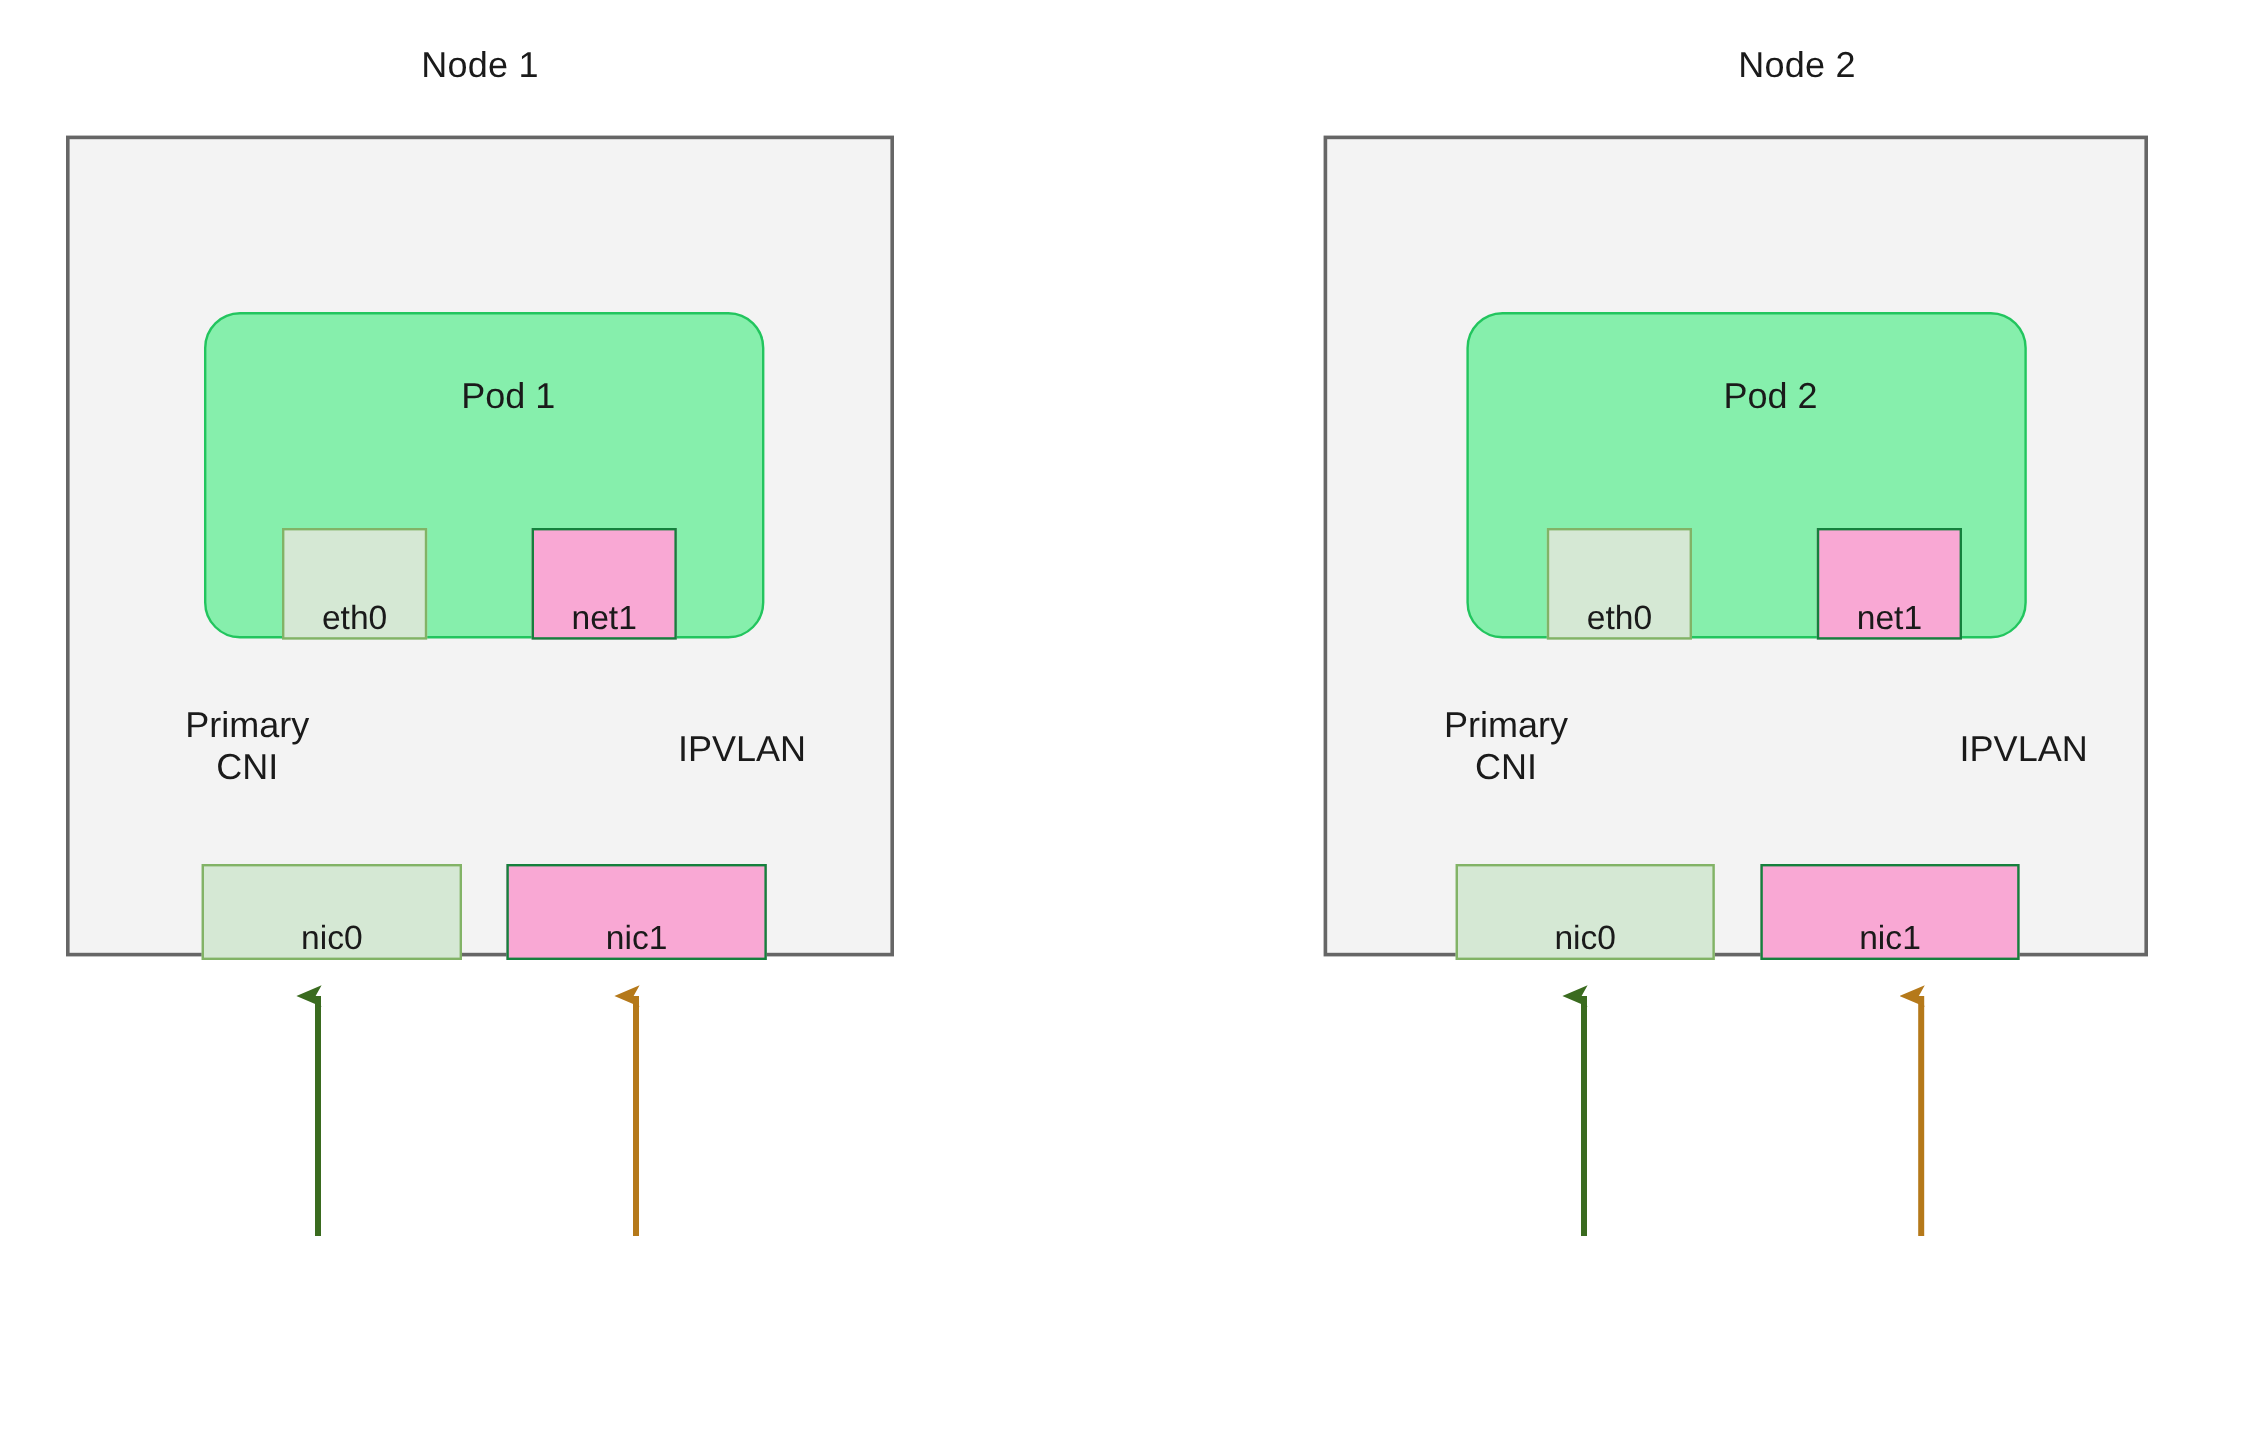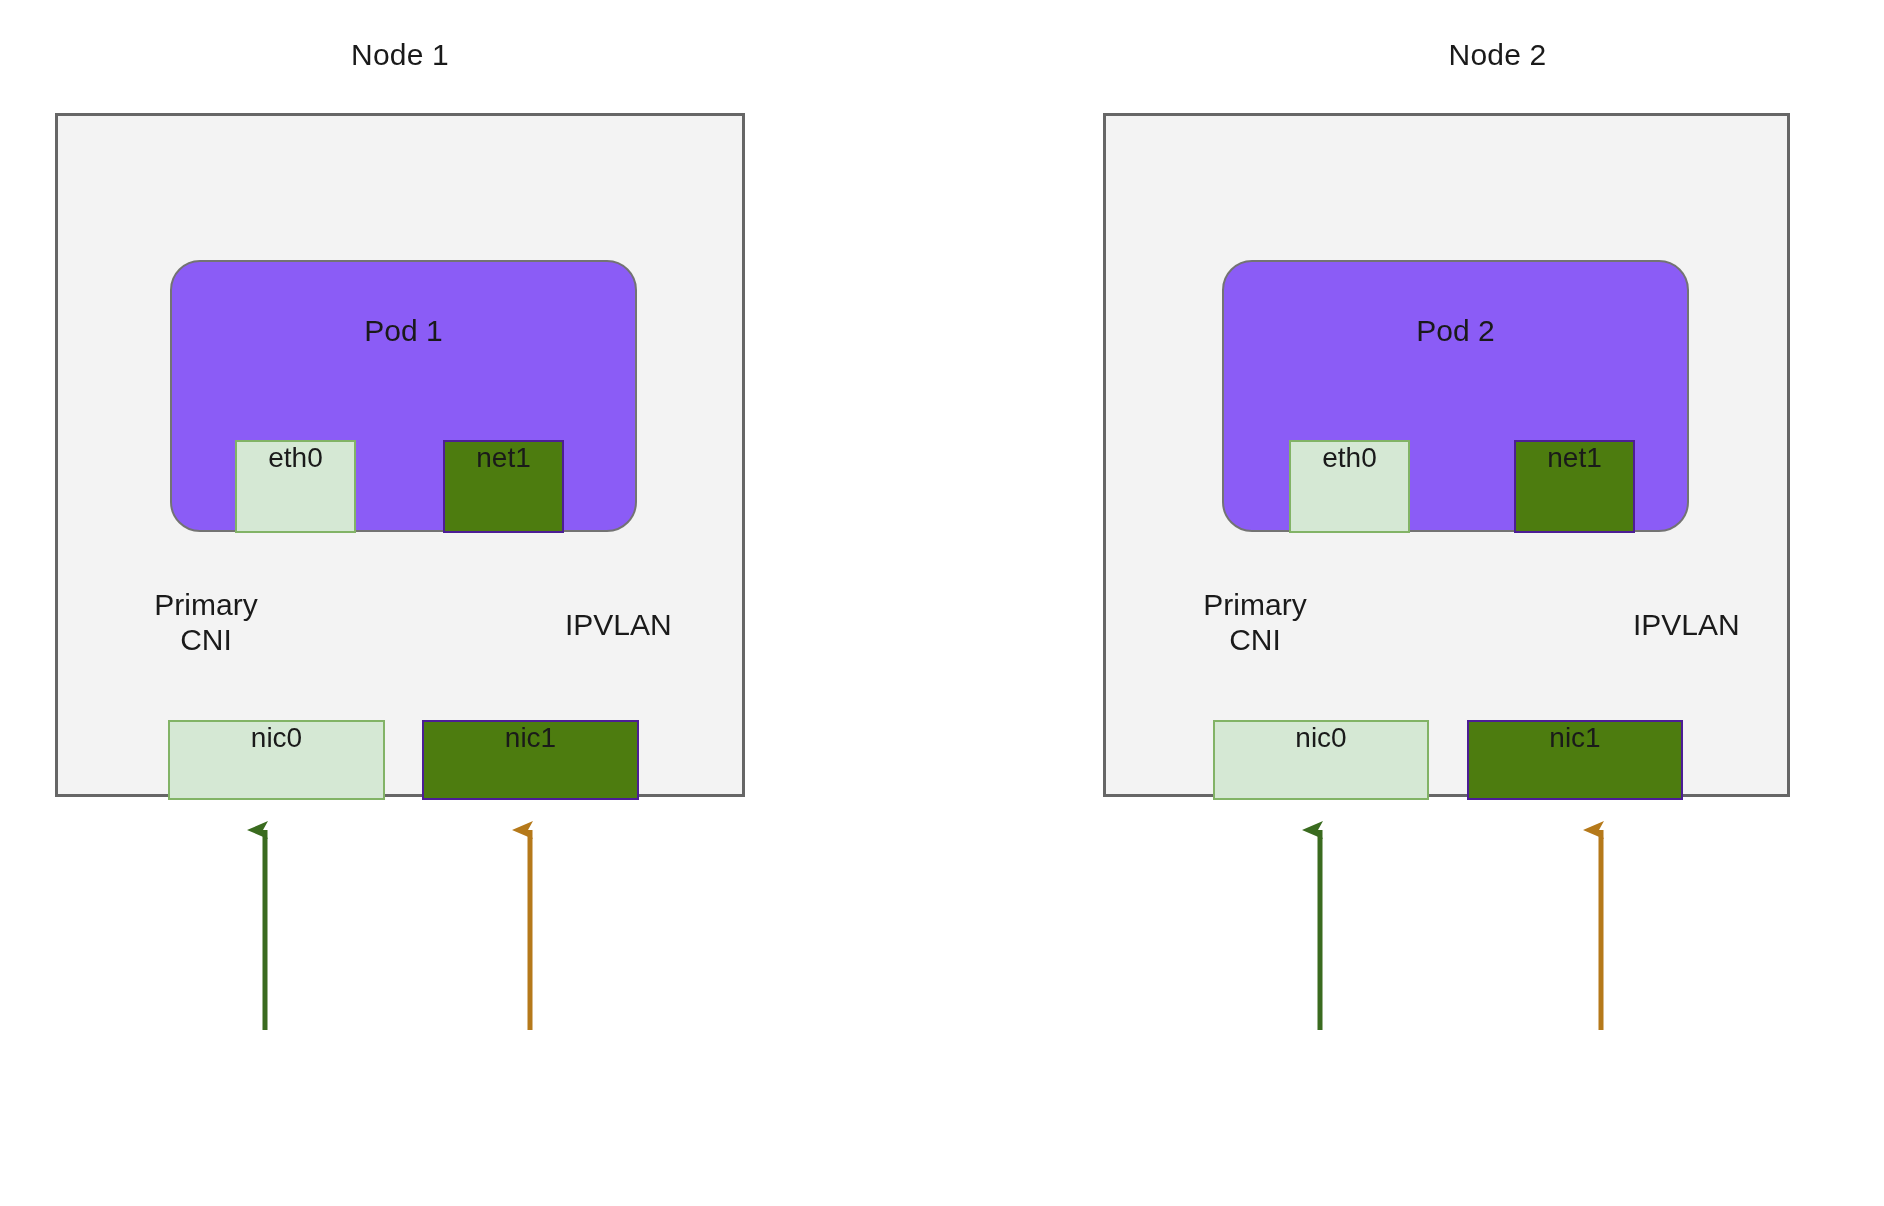--- a/index.html
+++ b/index.html
@@ -34,49 +34,50 @@
     letter-spacing: 0.2px;
   }
   .node-box {
     position: absolute;
     background: #f3f3f3;
     border: 3px solid #666666;
     box-sizing: border-box;
   }
   .pod-box {
     position: absolute;
-    background: #8b5cf6;
-    border: 2px solid #737373;
+    background: #86efac;
+    border: 2px solid #22c55e;
     border-radius: 30px;
     box-sizing: border-box;
+    padding-left: 20px;
   }
   .pod-label {
     position: absolute;
     width: 100%;
     text-align: center;
     font-size: 30px;
     color: #1a1a1a;
     white-space: nowrap;
   }
   .iface-box {
     position: absolute;
     box-sizing: border-box;
     display: flex;
-    align-items: flex-start;
+    align-items: flex-end;
     justify-content: center;
     font-size: 28px;
     color: #1a1a1a;
   }
   .iface-green {
     background: #d5e8d4;
     border: 2px solid #82b366;
   }
   .iface-orange {
-    background: #4d7c0f;
-    border: 2px solid #4c1d95;
+    background: #f9a8d4;
+    border: 2px solid #15803d;
   }
   .edge-label {
     position: absolute;
     font-size: 30px;
     color: #1a1a1a;
     line-height: 1.18;
     white-space: pre-line;
   }
 </style>
 </head>

